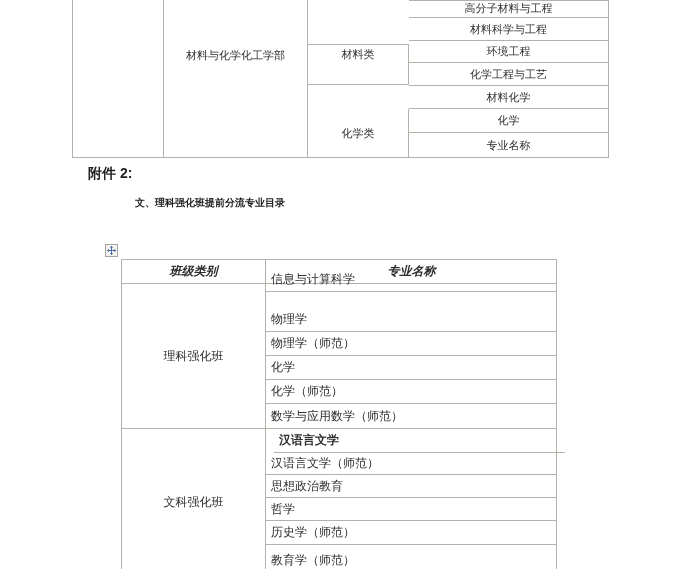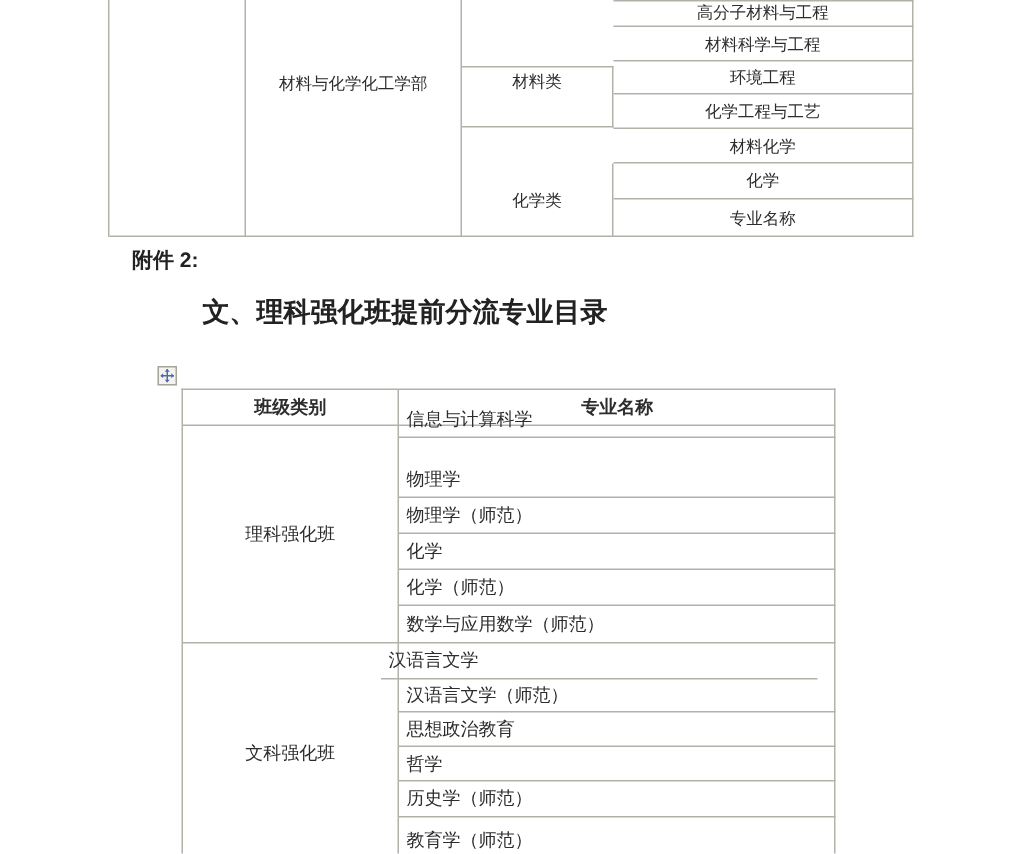--- a/index.html
+++ b/index.html
@@ -47,35 +47,35 @@
     box-sizing: border-box;
     border-left: 1px solid #b2b1aa;
     border-top: 1px solid #b2b1aa;
     border-right: 1px solid #b2b1aa;
   }
   #class-table .cell { font-size: 12px; }
   #class-table .major-cell {
     justify-content: flex-start;
     padding-left: 5px;
   }
-  .hdr { font-weight: bold; font-size: 12px; }
+  .hdr { font-weight: bold; font-size: 12px; font-style: italic; }
 
   .free-text {
     position: absolute;
     white-space: nowrap;
     color: #222222;
   }
   #attachment-label {
     left: 88px; top: 165px;
     font-size: 14px;
     font-weight: 600;
   }
   #doc-title {
     left: 135px; top: 196px;
-    font-size: 18px;
+    font-size: 10px;
     font-weight: bold;
   }
 
   #move-handle {
     position: absolute;
     left: 105px; top: 244px;
     width: 13px; height: 13px;
     box-sizing: border-box;
     border: 1px solid #a5a49d;
     background: #f4f3ef;
@@ -135,21 +135,21 @@
 
     <div class="cell major-cell b-b" style="left:144px; top:8px; width:291px; height:24px;">信息与计算科学</div>
     <div class="cell major-cell b-b" style="left:144px; top:48px; width:291px; height:24px;">物理学</div>
     <div class="cell major-cell b-b" style="left:144px; top:72px; width:291px; height:24px;">物理学（师范）</div>
     <div class="cell major-cell b-b" style="left:144px; top:96px; width:291px; height:24px;">化学</div>
     <div class="cell major-cell b-b" style="left:144px; top:120px; width:291px; height:24px;">化学（师范）</div>
     <div class="cell major-cell b-b" style="left:144px; top:144px; width:291px; height:25px;">数学与应用数学（师范）</div>
 
     <div class="cell b-r" style="left:0; top:169px; width:144px; height:147px;">文科强化班</div>
 
-    <div class="cell major-cell b-b" style="left:132px; top:169px; width:291px; height:24px;">汉语言文学</div>
+    <div class="cell major-cell b-b" style="left:152px; top:169px; width:291px; height:24px;font-weight:bold;">汉语言文学</div>
     <div class="cell major-cell b-b" style="left:144px; top:193px; width:291px; height:22px;">汉语言文学（师范）</div>
     <div class="cell major-cell b-b" style="left:144px; top:215px; width:291px; height:23px;">思想政治教育</div>
     <div class="cell major-cell b-b" style="left:144px; top:238px; width:291px; height:23px;">哲学</div>
     <div class="cell major-cell b-b" style="left:144px; top:261px; width:291px; height:24px;">历史学（师范）</div>
     <div class="cell major-cell" style="left:144px; top:285px; width:291px; height:31px;">教育学（师范）</div>
   </div>
 
 </div>
 
 </body></html>

